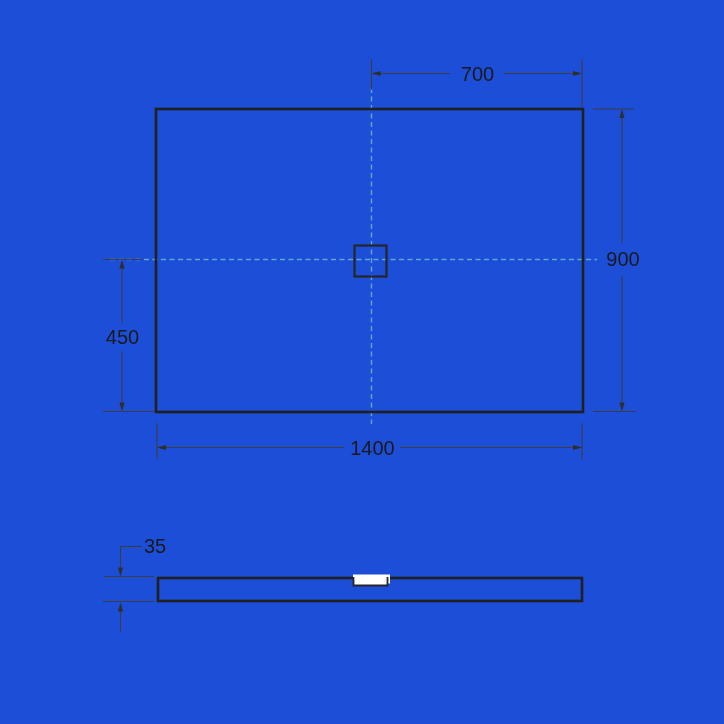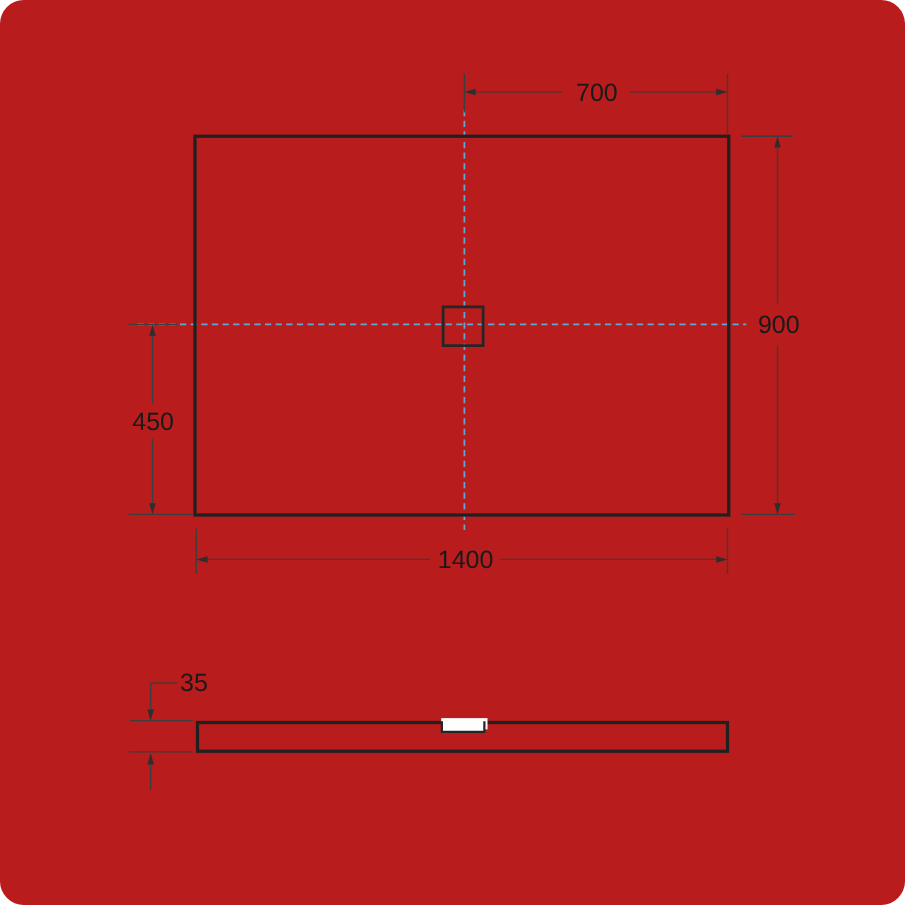--- a/index.html
+++ b/index.html
@@ -2,21 +2,21 @@
 <html><head>
 <meta charset="utf-8">
 <style>
   html,body{margin:0;padding:0;}
   body{
     width:724px;height:724px;
     background:#ffffff;
     font-family:"Liberation Sans", sans-serif;
     overflow:hidden;
   }
-  .canvas{position:relative;width:724px;height:724px;background:#b91c1c;border-radius:19px;}
+  .canvas{position:relative;width:724px;height:724px;background:#1d4ed8;}
   svg{display:block;}
   .outline{fill:none;stroke:#202020;stroke-width:2.6;}
   .drain{fill:none;stroke:#262626;stroke-width:2.2;}
   .dim{stroke:#3d3d3d;stroke-width:1.1;fill:none;}
   .arrow{fill:#2e2e2e;stroke:none;}
   .center{stroke:#5da8d4;stroke-width:1.4;stroke-dasharray:5 3.5;fill:none;}
   .notch{fill:#ffffff;stroke:#262626;stroke-width:1.8;}
   .erase{fill:#ffffff;stroke:none;}
   text.dimlabel{
     font-family:"Liberation Sans", sans-serif;

